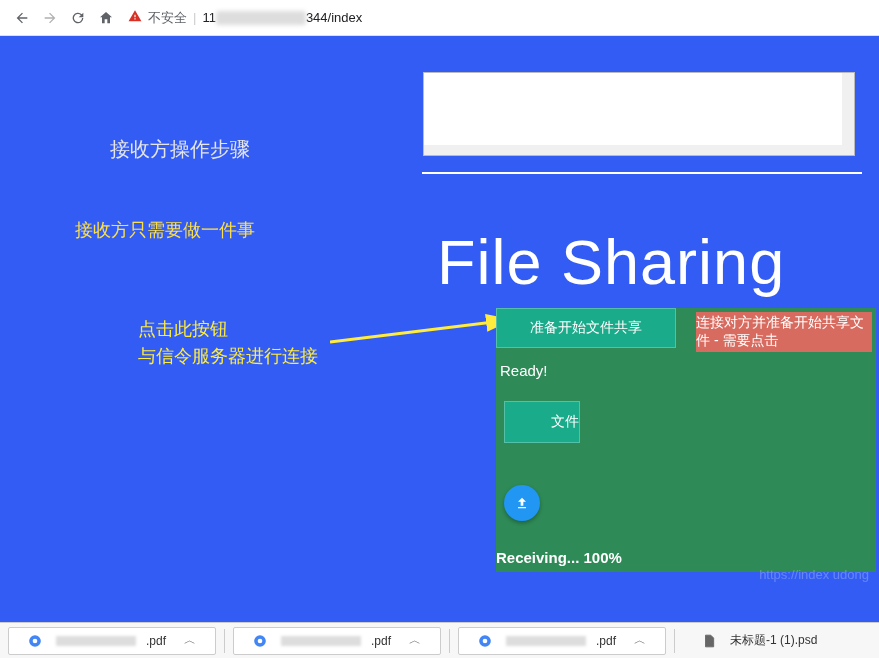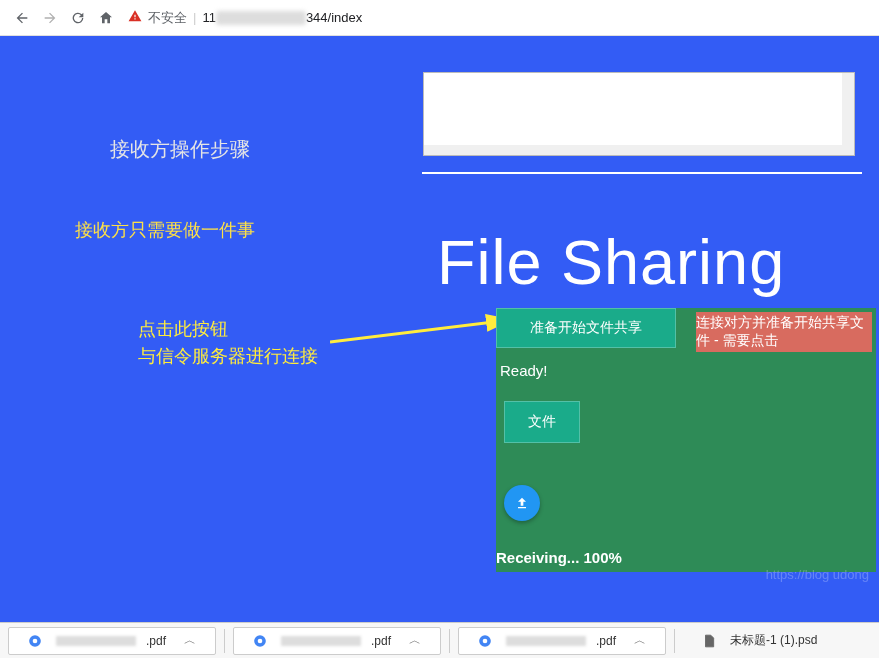--- a/index.html
+++ b/index.html
@@ -37,21 +37,21 @@
 .fs-title { position: absolute; left: 422px; top: 190px; font-size: 63px; color: #fff; font-weight: 300; letter-spacing: 1px; margin-left: 15px; }
 
 
 .panel { position: absolute; left: 496px; top: 272px; width: 380px; background: #2e8b57; color: #fff; font-size: 14px; }
 .btn { height: 40px; display: flex; align-items: center; justify-content: center; cursor: pointer; font-size: 14px; color: #fff; }
 .btn-teal { background: #1aab8a; width: 180px; border: 1px solid rgba(255,255,255,0.25); }
 .btn-red { background: #d86b5f; flex: 1; margin: 4px 4px 4px 0; }
 .panel-row1 { display: flex; gap: 20px; }
 .status { padding: 6px 4px 10px 4px; font-size: 15px; }
 .file-btn-wrap { padding: 12px 8px 24px 8px; }
-.file-btn { width: 76px; height: 42px; background: #1aab8a; display: flex; align-items: center; justify-content: center; cursor: pointer; border: 1px solid rgba(255,255,255,0.25); }
+.file-btn { width: 76px; height: 42px; background: #1aab8a; display: flex; align-items: center; justify-content: flex-end; cursor: pointer; border: 1px solid rgba(255,255,255,0.25); }
 .upload-wrap { padding: 18px 8px 28px 8px; }
 .upload-circle { width: 36px; height: 36px; border-radius: 50%; background: #2196f3; display: flex; align-items: center; justify-content: center; cursor: pointer; box-shadow: 0 2px 4px rgba(0,0,0,0.3); }
 .recv { padding: 0 4px 6px 0; font-size: 15px; font-weight: 600; }
 
 
 .dl-bar { position: absolute; left: 0; bottom: 0; width: 100%; height: 36px; background: #f7f7f7; border-top: 1px solid #ccc; display: flex; align-items: center; }
 .dl-item { display: flex; align-items: center; height: 28px; border: 1px solid #ccc; background: #fff; margin-left: 8px; padding: 0 19px; font-size: 12px; color: #333; border-radius: 2px; gap: 8px; }
 .dl-item .chrome-ico { width: 14px; height: 14px; margin-right: 6px; }
 .dl-item .blur { display: inline-block; width: 80px; height: 10px; background: #ddd; filter: blur(1.5px); margin-right: 2px; }
 .dl-item .chev { margin-left: 10px; color: #666; }
@@ -140,21 +140,21 @@
     <div class="upload-wrap">
       <div class="upload-circle">
         <svg width="16" height="16" viewBox="0 0 24 24">
             <path fill="#fff" d="M12 4l-6 6h4v6h4v-6h4z M6 20h12v-2H6z"></path>
           </svg>
       </div>
     </div>
     <div class="recv">Receiving... 100%</div>
   </div>
 
-  <div class="watermark">https://blog          udong</div>
+  <div class="watermark">https://index          udong</div>
 </div>
 
 <div class="dl-bar">
   <div class="dl-item">
     <svg class="chrome-ico" viewBox="0 0 24 24">
         <circle cx="12" cy="12" r="10" fill="#4285f4"></circle>
         <circle cx="12" cy="12" r="4" fill="#fff"></circle>
       </svg>
     <span class="blur"></span>
     <span>.pdf</span>

